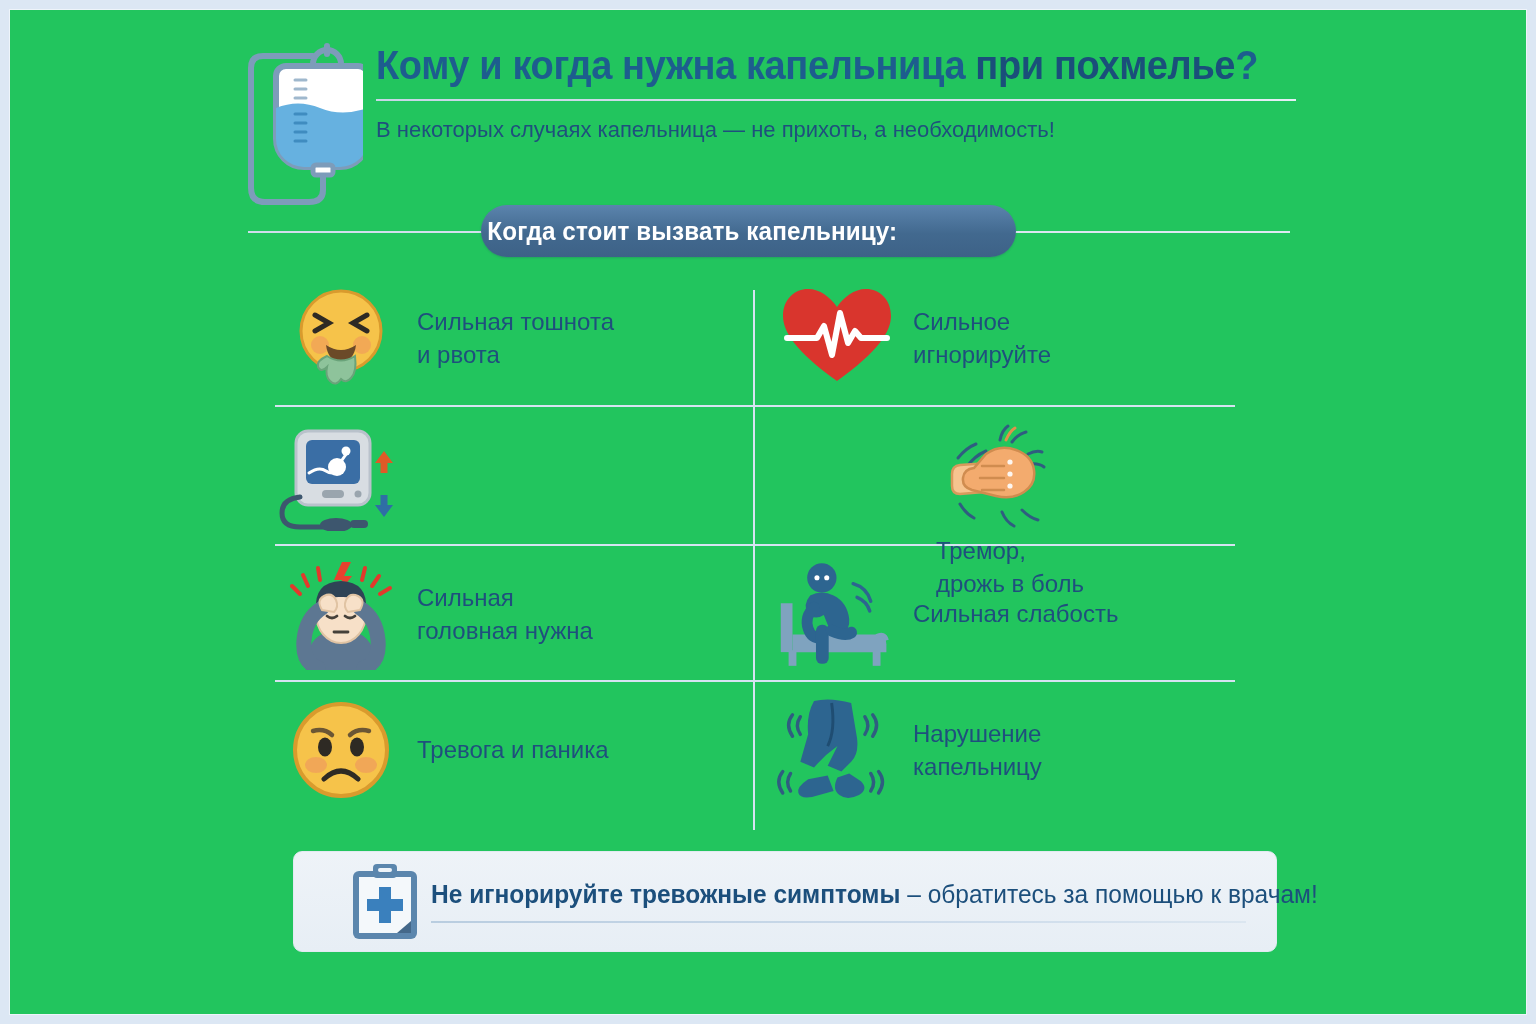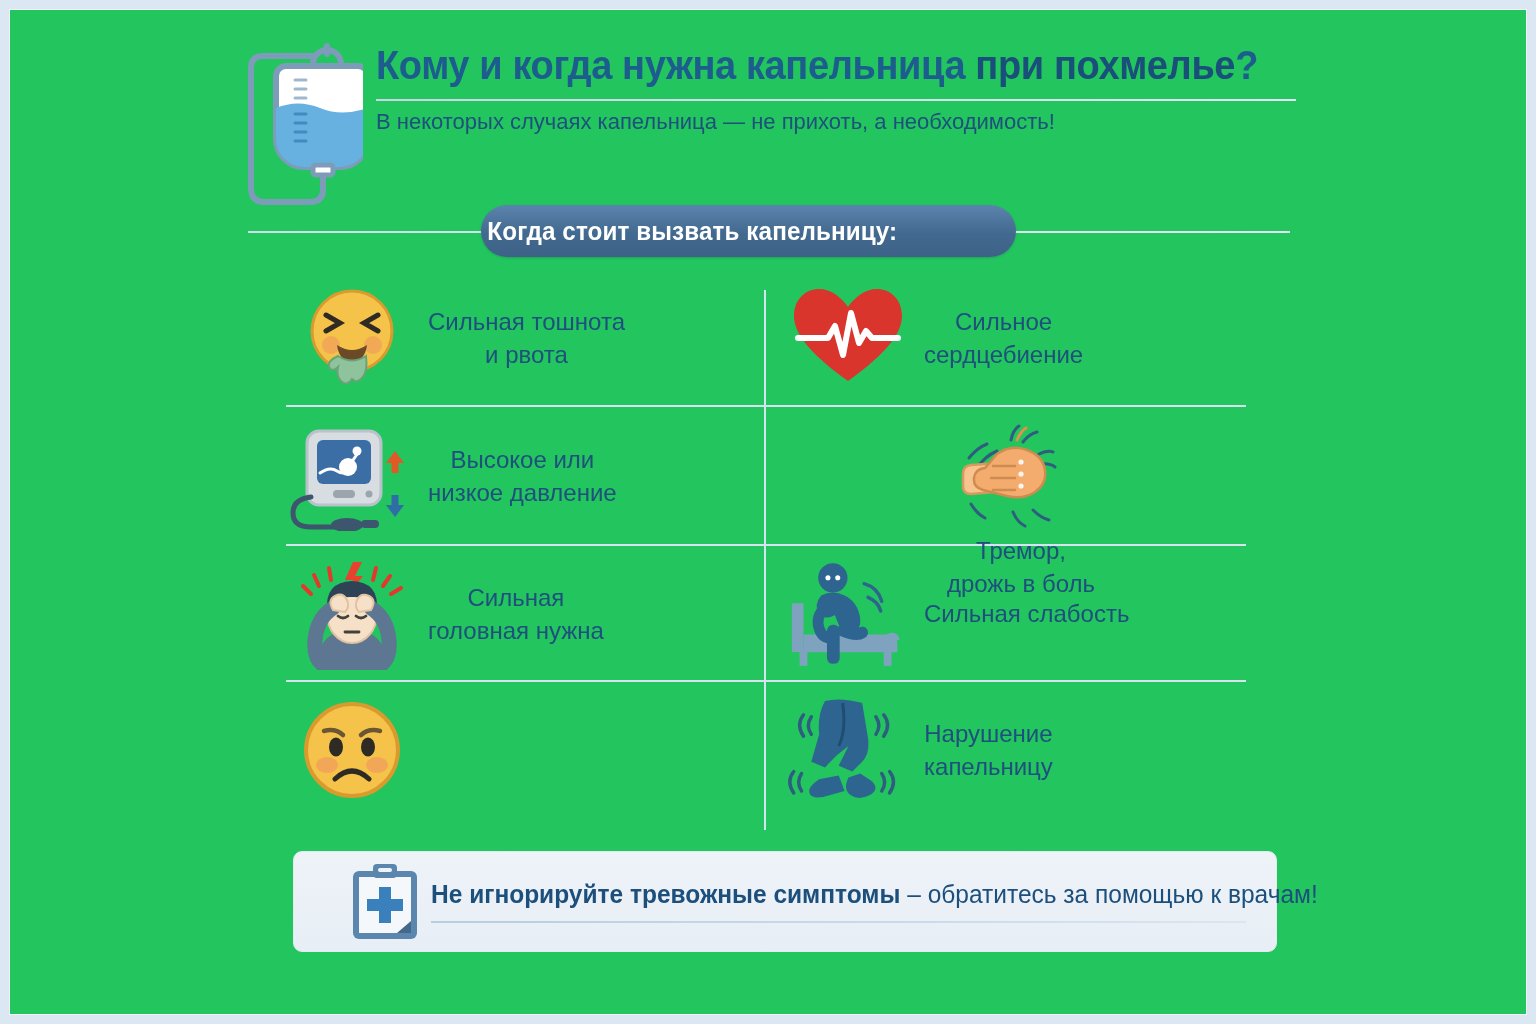--- a/index.html
+++ b/index.html
@@ -81,21 +81,21 @@
   .title .accent {
     color: #1a4f7a;
   }
   .title-rule {
     margin-top: 11px;
     height: 2px;
     width: 920px;
     background: linear-gradient(to right, #c7d6e6 0%, #d7e2ee 70%, #e6eef6 100%);
   }
   .subtitle {
-    margin-top: 7px;
+    margin-top: 15px;
     font-size: 22px;
     color: #1f4f7d;
     line-height: 1.25;
     white-space: nowrap;
   }
 
   
   .badge-rule {
     position: absolute;
     left: 248px;
@@ -123,25 +123,24 @@
     font-weight: bold;
     color: #ffffff;
     letter-spacing: 0.1px;
     white-space: nowrap;
     transform: scaleX(0.97);
   }
 
   
   .grid {
     position: absolute;
-    left: 286px;
+    left: 275px;
     top: 272px;
     width: 960px;
     height: 545px;
-    text-align: center;
   }
   .grid-vline {
     position: absolute;
     left: 478px;
     top: 18px;
     width: 2px;
     height: 540px;
     background: #d6e3f1;
   }
   .grid-hline {
@@ -314,21 +313,21 @@
 
       <div class="cell c1">
         <div class="cell-icon">
           <svg viewBox="0 0 120 110" width="120" height="110" aria-hidden="true">
             <path d="M60 98 C18 68 6 48 6 33 C6 16 18 6 31 6 C43 6 53 14 60 24 C67 14 77 6 89 6 C102 6 114 16 114 33 C114 48 102 68 60 98 Z" fill="#d9352d"></path>
             <path d="M10 55 L40 55 L47 43 L55 72 L63 30 L71 60 L78 48 L84 55 L110 55" fill="none" stroke="#ffffff" stroke-width="6" stroke-linejoin="round" stroke-linecap="round"></path>
           </svg>
         </div>
         <div class="cell-label">
           <div>Сильное</div>
-          <div>сердцебиение</div>
+          <div>игнорируйте</div>
         </div>
       </div>
 
       <div class="cell c2">
         <div class="cell-icon">
           <svg viewBox="0 0 130 110" width="130" height="110" aria-hidden="true">
             <rect x="20" y="10" width="74" height="74" rx="12" fill="#d8dde2" stroke="#b9c2cb" stroke-width="3"></rect>
             <rect x="30" y="19" width="54" height="44" rx="6" fill="#3a6ea5"></rect>
             <circle cx="70" cy="30" r="4.5" fill="#ffffff"></circle>
             <circle cx="61" cy="46" r="9" fill="#ffffff"></circle>
@@ -338,24 +337,20 @@
             <circle cx="82" cy="73" r="3.5" fill="#9aa5ae"></circle>
             <path d="M24 76 q-18 2 -18 16 q0 14 18 14 h26" fill="none" stroke="#3d566e" stroke-width="5" stroke-linecap="round"></path>
             <ellipse cx="60" cy="104" rx="16" ry="7" fill="#3d566e"></ellipse>
             <rect x="74" y="99" width="18" height="8" rx="4" fill="#3d566e"></rect>
 
             <path d="M108 46 L99 58 L104.5 58 L104.5 68 L111.5 68 L111.5 58 L117 58 Z" fill="#e05a27" transform="translate(0,-16)"></path>
 
             <path d="M108 58 L99 46 L104.5 46 L104.5 36 L111.5 36 L111.5 46 L117 46 Z" fill="#2f6ea5" transform="translate(0,38)"></path>
           </svg>
         </div>
-        <div class="cell-label">
-          <div>Высокое или</div>
-          <div>низкое давление</div>
-        </div>
       </div>
 
       <div class="cell c3">
         <div class="cell-icon">
           <svg viewBox="0 0 130 110" width="130" height="110" aria-hidden="true">
             <g stroke="#2f5d80" stroke-width="3" fill="none" stroke-linecap="round">
               <path d="M18 40 q8 -10 18 -14"></path>
               <path d="M26 50 q8 -12 20 -17"></path>
               <path d="M60 22 q2 -10 8 -14"></path>
               <path d="M72 24 q6 -8 14 -10"></path>
@@ -464,20 +459,24 @@
             <ellipse cx="80" cy="70" rx="11" ry="8" fill="#f0a05a" opacity="0.8"></ellipse>
             <ellipse cx="39" cy="52" rx="7" ry="9.5" fill="#2e2a24"></ellipse>
             <ellipse cx="71" cy="52" rx="7" ry="9.5" fill="#2e2a24"></ellipse>
             <g stroke="#6b5634" stroke-width="4.5" fill="none" stroke-linecap="round">
               <path d="M27 36 q11 -3 19 4"></path>
               <path d="M83 36 q-11 -3 -19 4"></path>
             </g>
             <path d="M38 84 q17 -16 34 0" fill="none" stroke="#2e2a24" stroke-width="5" stroke-linecap="round"></path>
           </svg>
         </div>
+        <div class="cell-label">
+          <div>Тревога и паника</div>
+          <div></div>
+        </div>
       </div>
 
       <div class="cell c7">
         <div class="cell-icon">
           <svg viewBox="0 0 135 112" width="135" height="112" aria-hidden="true">
             <g stroke="#2f5d80" stroke-width="3.5" fill="none" stroke-linecap="round">
               <path d="M22 20 q-8 10 0 22"></path>
               <path d="M30 22 q-6 9 0 18"></path>
               <path d="M104 20 q8 10 0 22"></path>
               <path d="M96 22 q6 9 0 18"></path>

